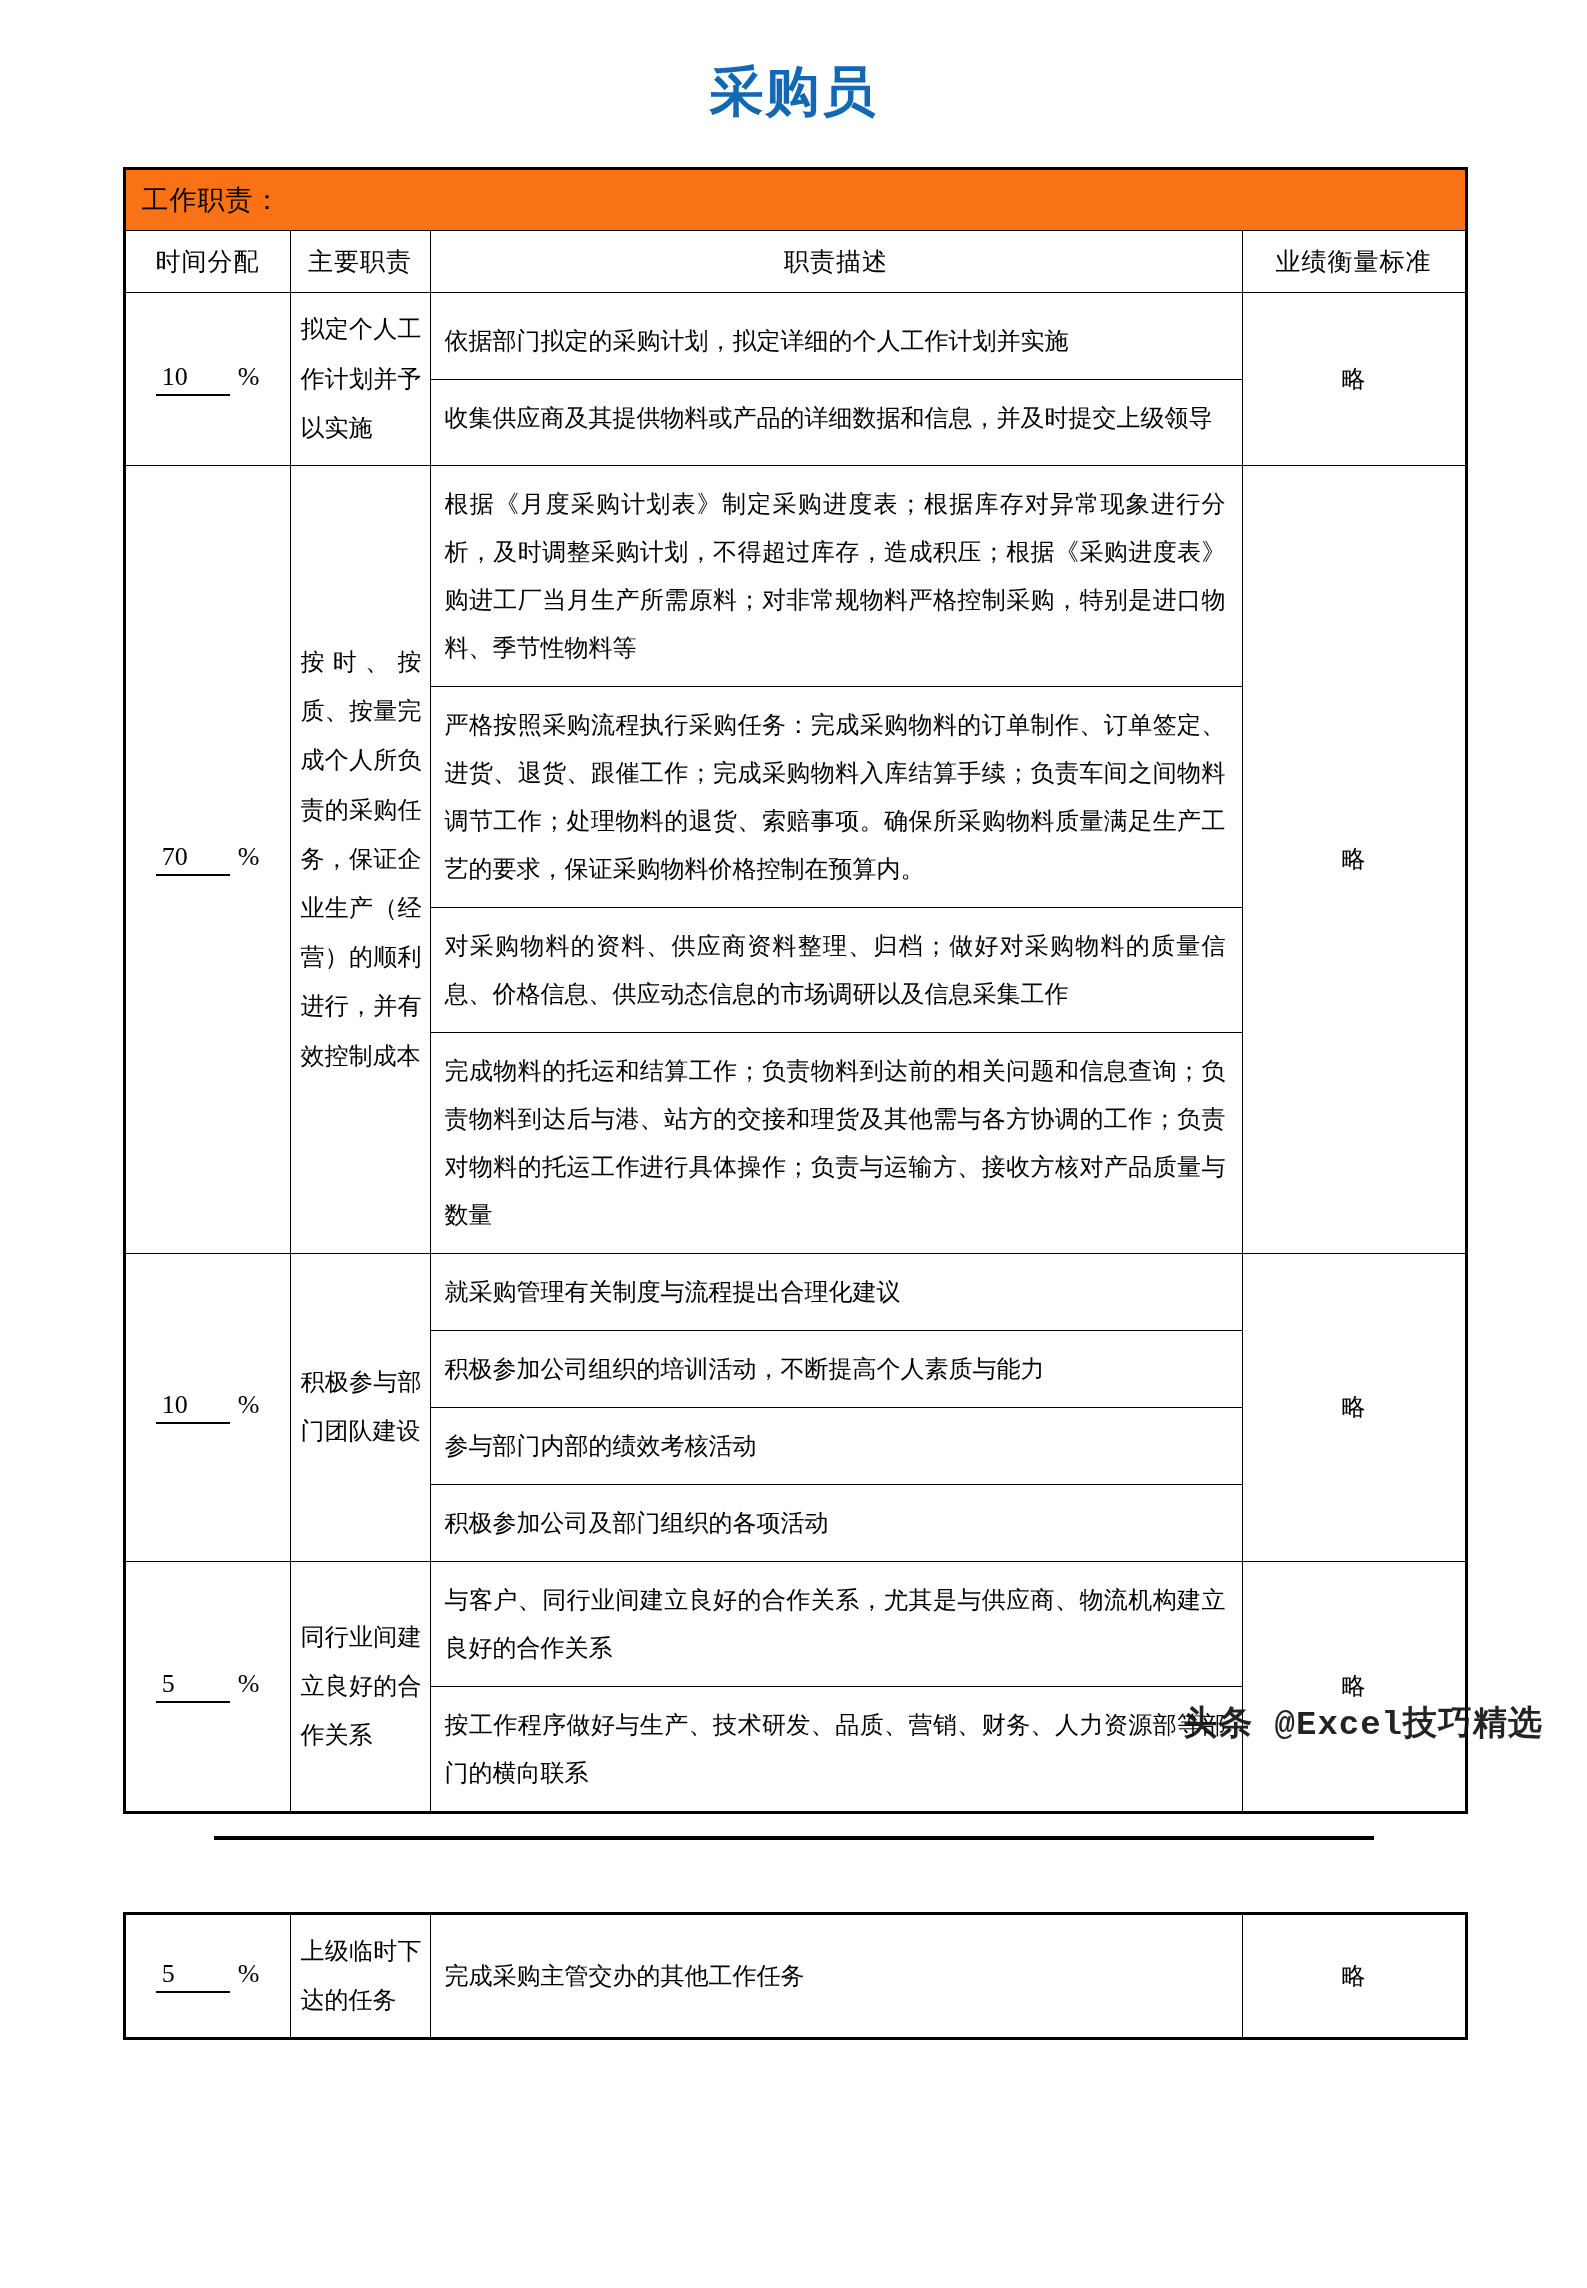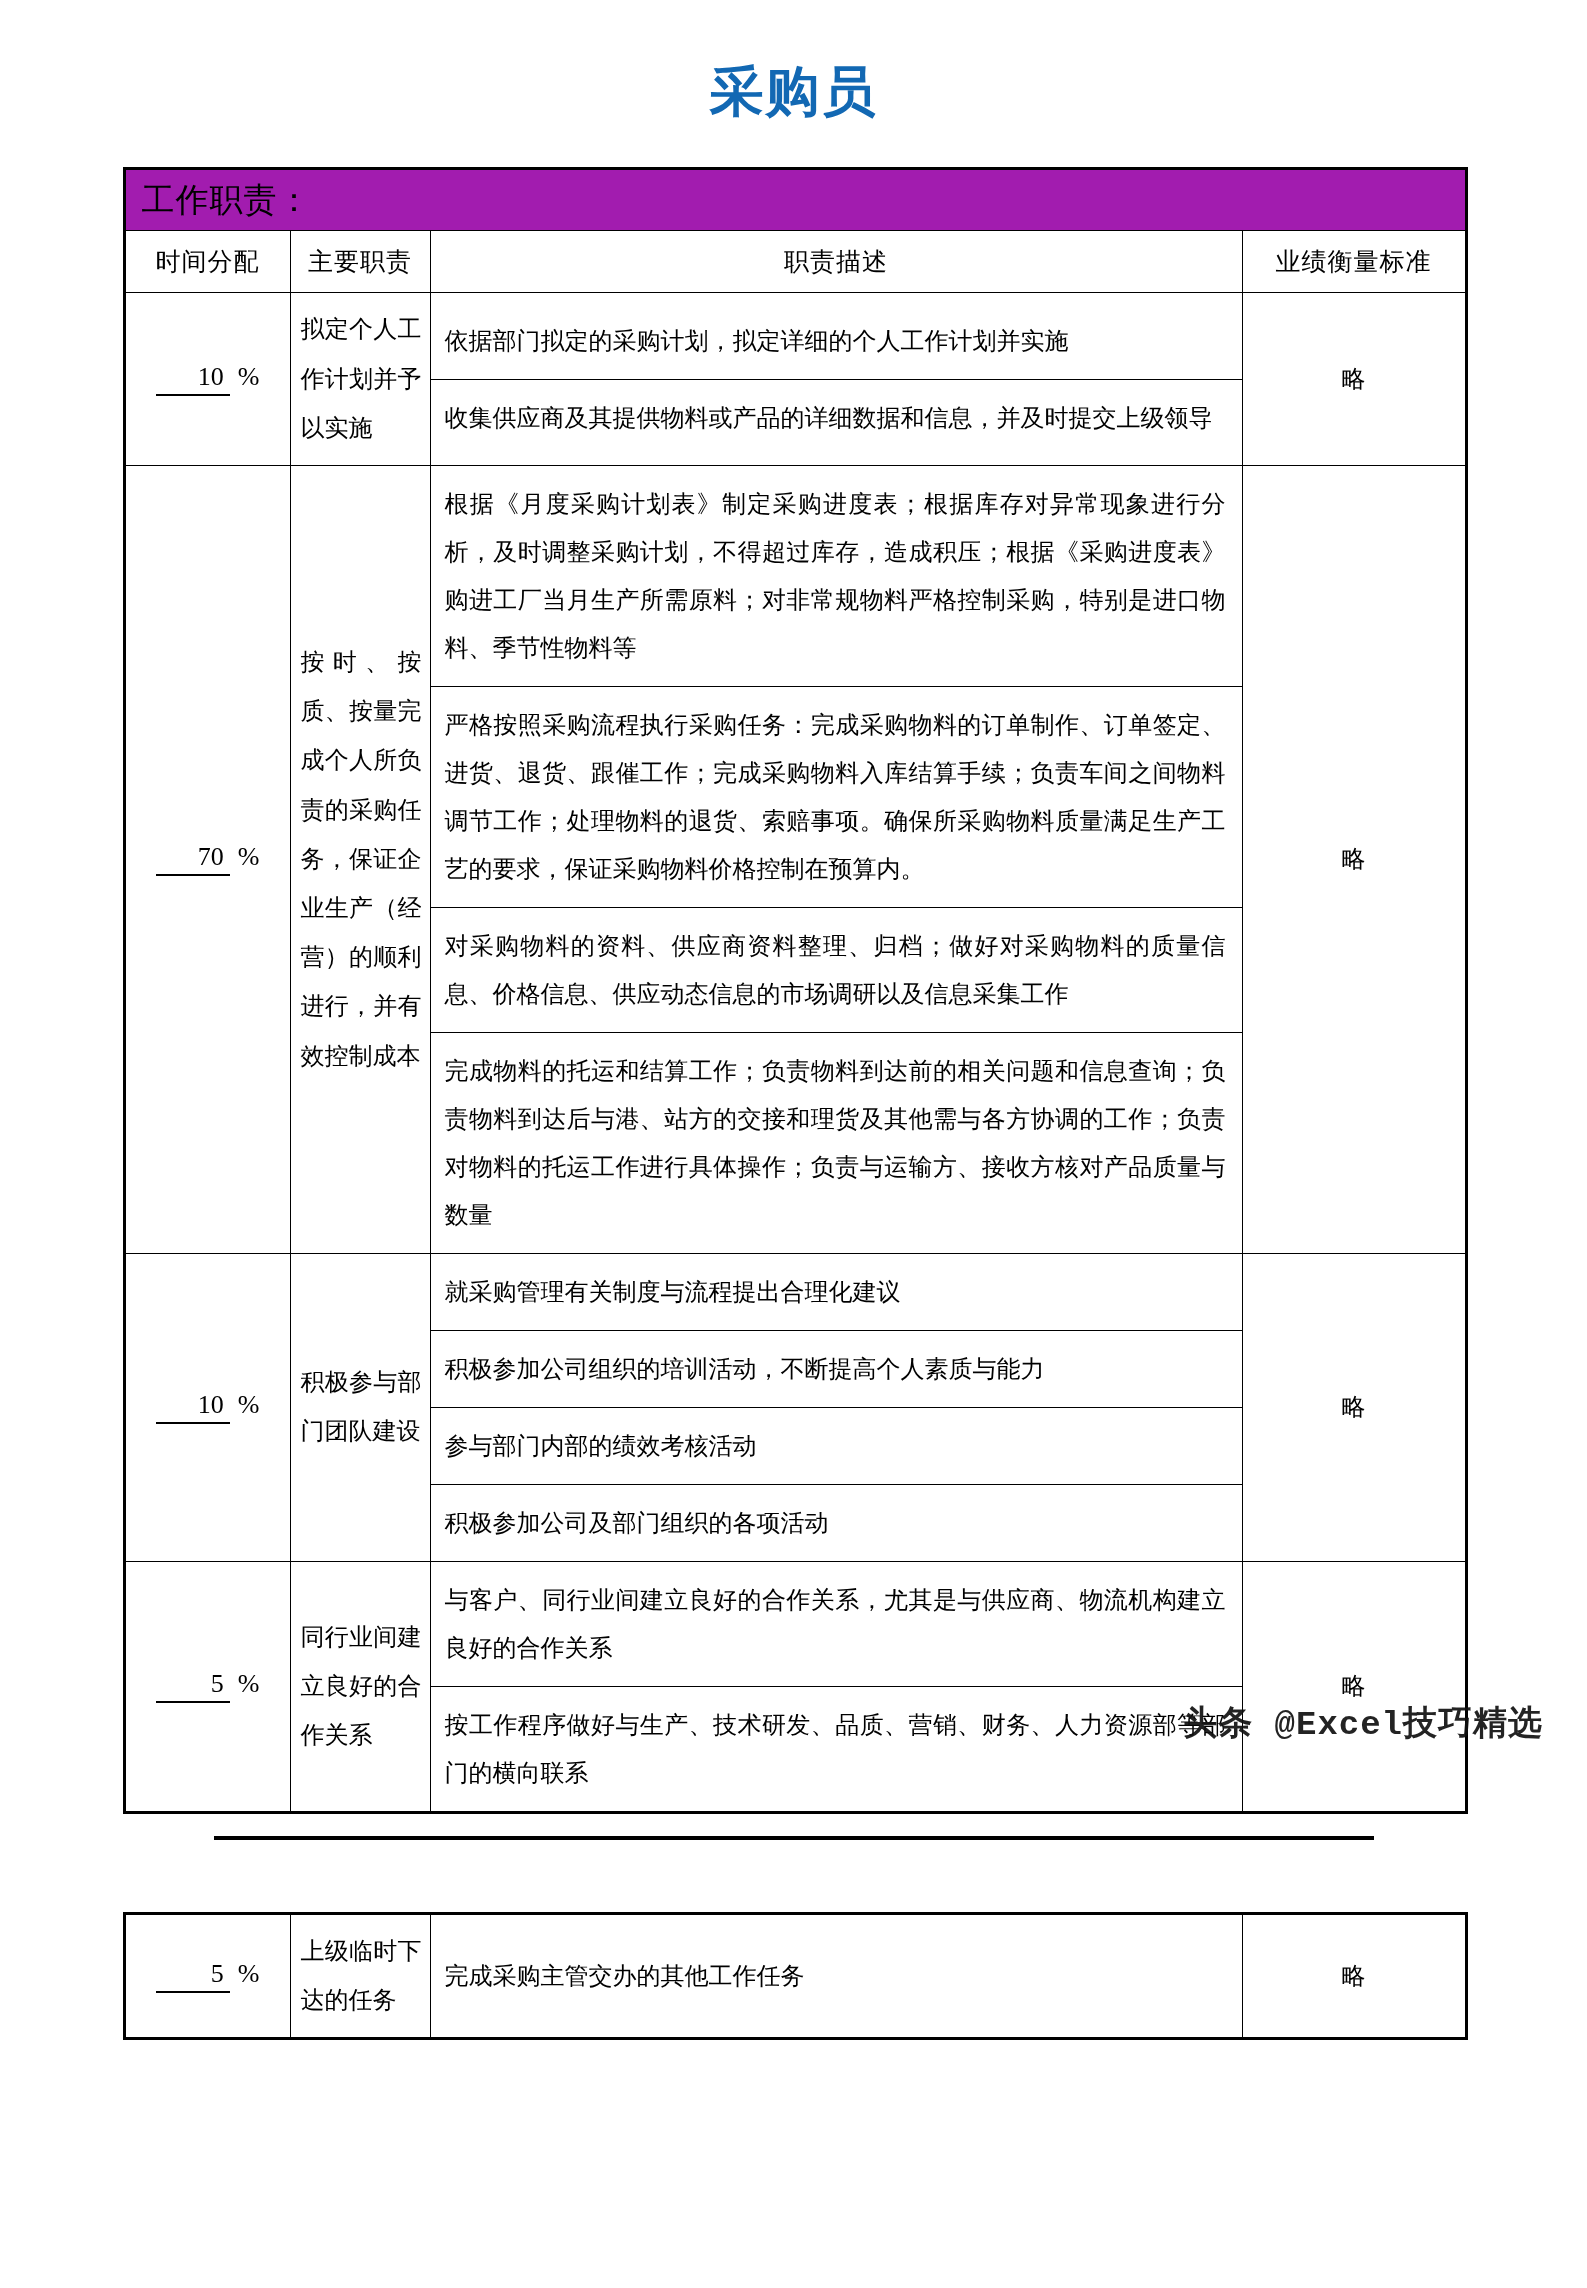--- a/index.html
+++ b/index.html
@@ -54,23 +54,23 @@
   }
 
   
   col.c1 { width: 166px; }
   col.c2 { width: 140px; }
   col.c3 { width: 812px; }
   col.c4 { width: 224px; }
 
   
   .banner {
-    background: #a21caf;
+    background: #f97316;
     height: 62px;
-    font-size: 33px;
+    font-size: 27px;
     font-family: "Liberation Sans", "DejaVu Sans", sans-serif;
     padding-left: 16px !important;
     vertical-align: middle;
     letter-spacing: 1px;
   }
 
   
   .colhead {
     text-align: center;
     font-size: 25px;
@@ -81,21 +81,21 @@
 
   
   .pct {
     text-align: center;
     font-size: 26px;
     padding: 10px 6px !important;
   }
   .pct .num {
     display: inline-block;
     min-width: 74px;
-    text-align: right;
+    text-align: left;
     border-bottom: 2px solid #000;
     padding: 0 6px 2px 6px;
     margin-right: 8px;
   }
   .pct .sign { font-size: 26px; }
 
   
   .duty {
     font-size: 24px;
     line-height: 2.05;

